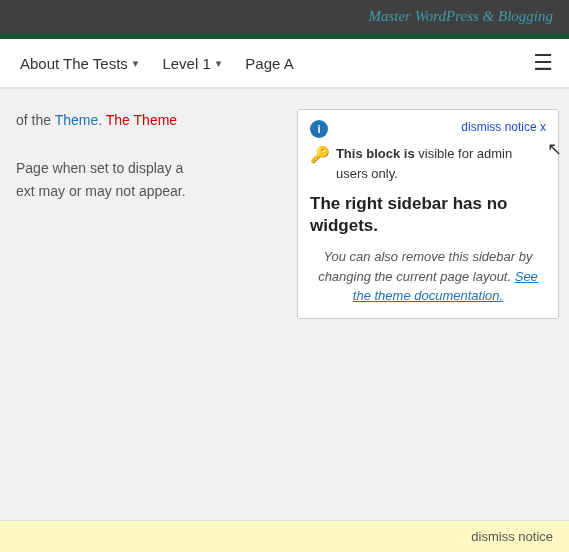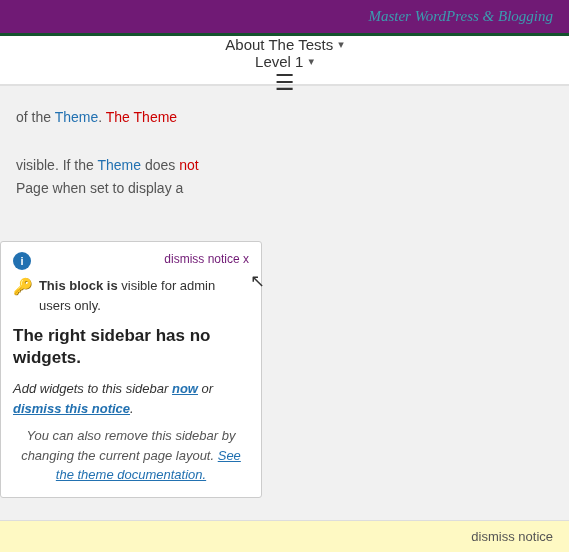--- a/index.html
+++ b/index.html
@@ -8,41 +8,40 @@
       font-size: 14px;
       background: #f1f1f1;
       width: 569px;
       height: 552px;
       overflow: hidden;
       position: relative;
     }
 
     
     .site-header {
-      background: #701a75;
+      background: #404040;
       padding: 8px 16px;
       text-align: right;
-      border-bottom: 3px solid #14532d;
+      border-bottom: 6px solid #14532d;
     }
     .site-title {
       color: #3b9caf;
       font-style: italic;
       font-size: 15px;
       font-family: Georgia, serif;
     }
 
     
     .nav-bar {
       background: #fff;
       border-bottom: 2px solid #e0e0e0;
       display: flex;
       align-items: center;
       padding: 0 8px;
       height: 50px;
-      flex-direction: column;
     }
     .nav-item {
       display: flex;
       align-items: center;
       color: #333;
       font-size: 15px;
       padding: 0 12px;
       height: 100%;
       cursor: pointer;
       text-decoration: none;
@@ -59,21 +58,20 @@
       color: #333;
       cursor: pointer;
       padding: 0 8px;
     }
 
     
     .main-content {
       display: flex;
       position: relative;
       height: 390px;
-      flex-direction: column;
     }
 
     
     .left-content {
       flex: 1;
       padding: 20px 16px;
       font-size: 14px;
       line-height: 1.7;
       color: #555;
     }
@@ -111,21 +109,21 @@
       display: flex;
       align-items: center;
       justify-content: center;
       color: #fff;
       font-weight: bold;
       font-size: 11px;
       flex-shrink: 0;
     }
     .dismiss-notice {
       font-size: 12px;
-      color: #701a75;
+      color: #1d4ed8;
       cursor: pointer;
       text-decoration: none;
     }
 
     .visible-block {
       display: flex;
       align-items: flex-start;
       gap: 6px;
       margin-bottom: 10px;
     }
@@ -212,56 +210,56 @@
 
 <nav class="nav-bar">
   <a class="nav-item">
     <span>About The Tests</span>
     <span class="chevron">▾</span>
   </a>
   <a class="nav-item">
     <span>Level 1</span>
     <span class="chevron">▾</span>
   </a>
+  <a class="nav-item">
+    <span>Page A</span>
+  </a>
   <div class="nav-spacer"></div>
   <div class="hamburger-icon">☰</div>
 </nav>
 
 <div class="main-content">
 
   <div class="left-content">
     <p>
       <span>of the </span><span class="text-blue">Theme</span><span>. </span><span class="text-red">The Theme</span>
     </p>
     <br>
-    <p><span>visible. If the </span><span class="text-blue">Theme</span><span> does </span><span class="text-red">not</span></p>
     <p><span>Page when set to display a</span></p>
+    <p><span>ext may or may not appear.</span></p>
   </div>
 
   <div class="sidebar-panel">
     <div class="admin-notice">
 
       <div class="admin-notice-header">
         <div class="info-icon">i</div>
         <a class="dismiss-notice">dismiss notice x</a>
         <span class="cursor-indicator">↖</span>
       </div>
 
       <div class="visible-block">
         <span class="key-icon">🔑</span>
         <span class="visible-text">
           <strong>This block</strong> <strong>is</strong> visible for admin users only.
         </span>
       </div>
 
       <div class="notice-title">The right sidebar has no widgets.</div>
 
-      <p class="notice-body">
-        <span>Add widgets to this sidebar </span><a>now</a><span> or </span><a>dismiss this notice</a><span>.</span>
-      </p>
 
       <p class="notice-body-2">
         <span>You can also remove this sidebar by changing the current page layout. </span><a>See the theme documentation.</a>
       </p>
 
     </div>
   </div>
 
 </div>
 

